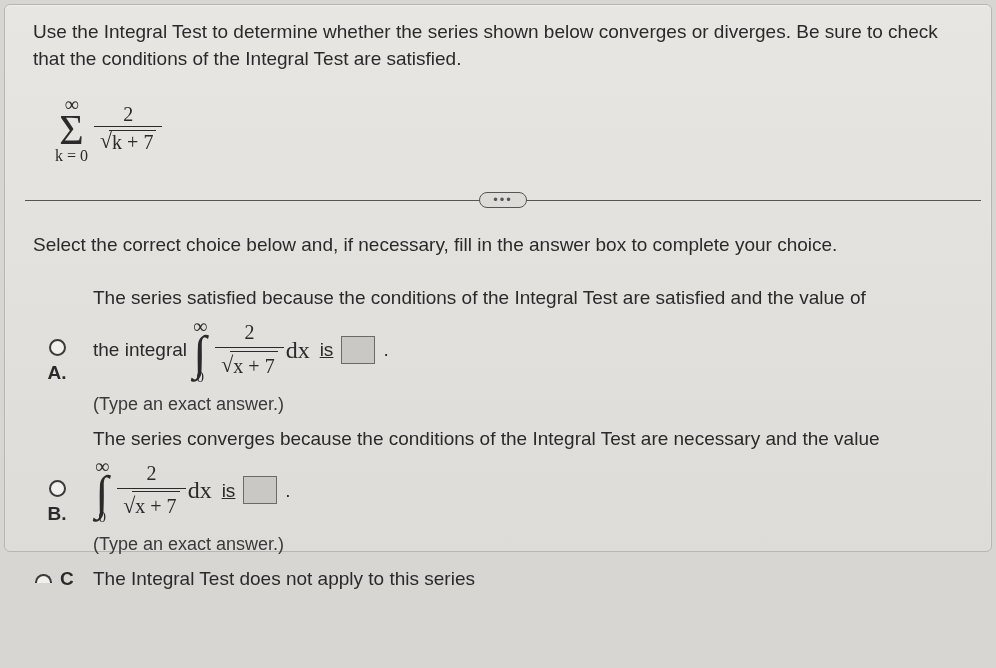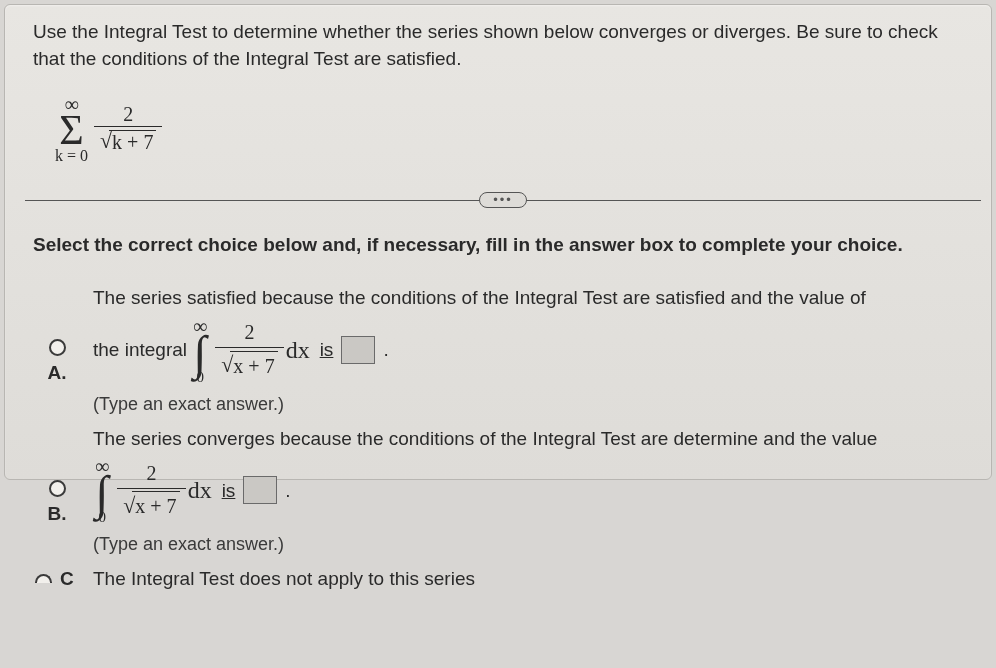--- a/index.html
+++ b/index.html
@@ -12,21 +12,21 @@
       color: #2a2a2a;
       overflow: hidden;
       position: relative;
     }
     .page {
       padding: 10px 18px 0 28px;
       background: linear-gradient(to bottom, #e8e6e2 0%, #dedcd8 100%);
       border: 1px solid #b8b6b2;
       border-radius: 6px;
       margin: 4px;
-      height: 476px;
+      height: 548px;
       box-shadow: inset 0 1px 2px rgba(255,255,255,0.4);
     }
     .prompt {
       line-height: 1.4;
       margin-bottom: 22px;
       padding-top: 4px;
     }
     .expression {
       margin: 14px 0 28px 22px;
       display: flex;
@@ -105,21 +105,20 @@
       align-items: center;
       justify-content: center;
       font-size: 13px;
       letter-spacing: 2px;
       color: #555;
       line-height: 1;
     }
     .instruction {
       margin-bottom: 26px;
       line-height: 1.4;
-      font-weight: bold;
     }
     .choice {
       display: flex;
       align-items: flex-start;
       gap: 12px;
       margin-bottom: 8px;
     }
     .radio-col {
       display: flex;
       flex-direction: column;
@@ -276,21 +275,21 @@
       <div class="hint">(Type an exact answer.)</div>
     </div>
   </div>
 
   <div class="choice">
     <div class="radio-col">
       <div class="radio"></div>
       <div class="radio-label">B.</div>
     </div>
     <div class="choice-body">
-      <div>The series converges because the conditions of the Integral Test are determine and the value</div>
+      <div>The series converges because the conditions of the Integral Test are necessary and the value</div>
       <div class="inline-row">
         <span class="integral">
           <span class="int-sign-wrap">
             <span class="int-top inf">∞</span>
             <span class="int-sign">∫</span>
             <span class="int-bottom">0</span>
           </span>
           <span class="frac">
             <span class="num">2</span>
             <span class="den">

